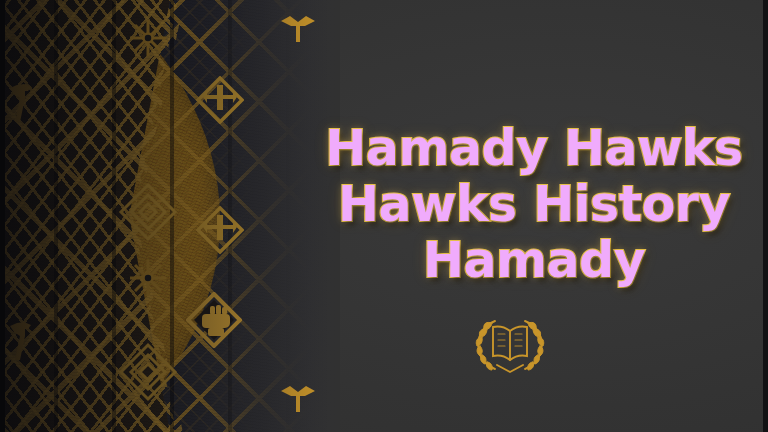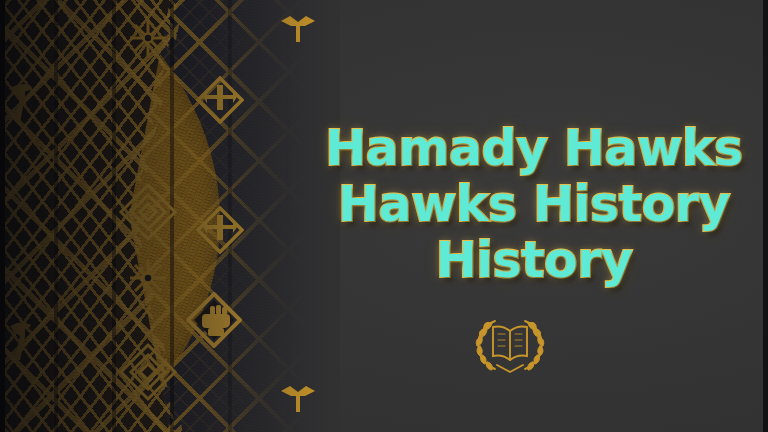--- a/index.html
+++ b/index.html
@@ -202,21 +202,21 @@
     width: 420px;
     text-align: center;
     z-index: 10;
   }
   .title-line {
     font-family: "DejaVu Sans", sans-serif;
     font-weight: bold;
     font-size: 49px;
     line-height: 56px;
     letter-spacing: -0.5px;
-    color: #5eead4;
+    color: #f0abfc;
     -webkit-text-stroke: 2.2px #e8c24a;
     paint-order: stroke fill;
     text-shadow:
       0 0 7px rgba(240,200,90,0.40),
       0 0 16px rgba(210,160,50,0.20),
       3px 4px 5px rgba(0,0,0,0.55);
     white-space: nowrap;
   }
 
   
@@ -339,21 +339,21 @@
         </g>
       </svg>
     </div>
   </div>
 
   <div class="bg-vignette"></div>
 
   <div class="title-block">
     <div class="title-line">Hamady Hawks</div>
     <div class="title-line">Hawks History</div>
-    <div class="title-line">History</div>
+    <div class="title-line">Hamady</div>
   </div>
 
   <div class="emblem">
     <svg viewBox="0 0 80 62" aria-hidden="true">
       <g stroke="#c8952a" stroke-width="1.9" fill="none" stroke-linecap="round">
 
         <path d="M25 9 C12 14 6 26 9 39 C11 48 17 54 25 57"></path>
         <path d="M22 11 C16 9 13 12 14 17 C18 18 21 16 22 11 Z" fill="#c8952a" stroke-width="1"></path>
         <path d="M17 17 C11 16 8 20 10 25 C14 25 17 22 17 17 Z" fill="#c8952a" stroke-width="1"></path>
         <path d="M12 25 C7 25 5 30 7 34 C11 33 13 30 12 25 Z" fill="#c8952a" stroke-width="1"></path>

